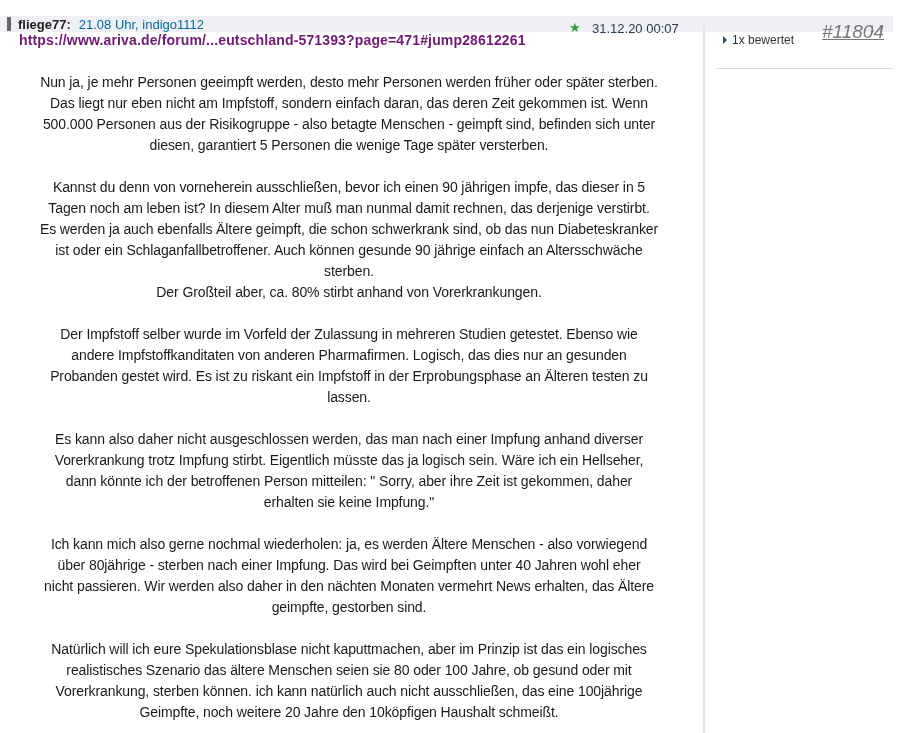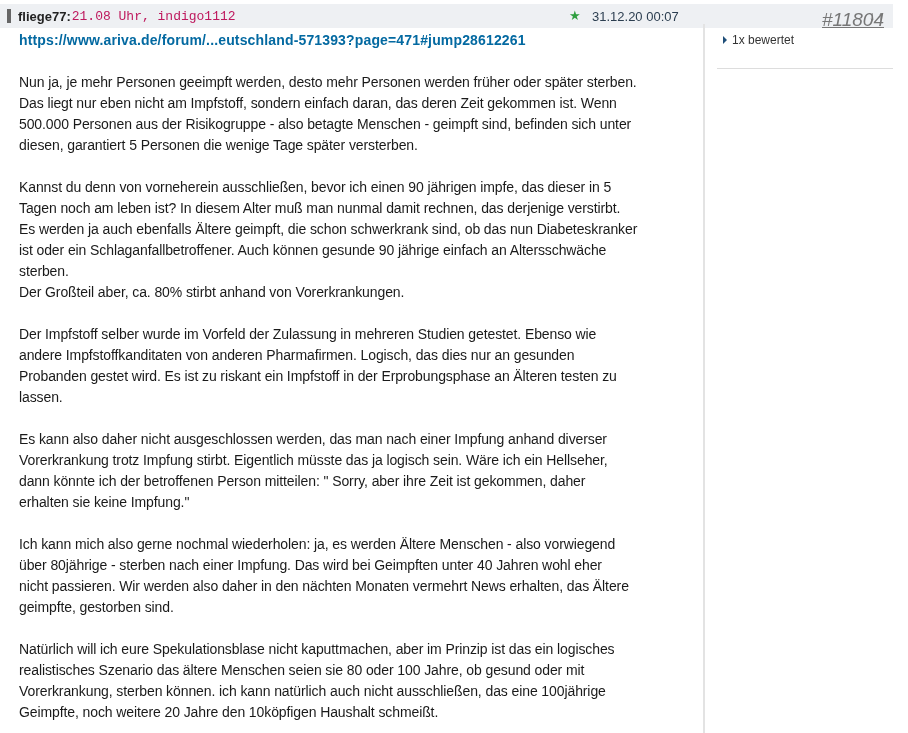--- a/index.html
+++ b/index.html
@@ -1,50 +1,50 @@
 <!DOCTYPE html>
 <html><head>
   <meta charset="utf-8">
   <style>
     html, body { margin: 0; padding: 0; background: #ffffff; }
     body {
       width: 908px; height: 733px; overflow: hidden; position: relative;
       font-family: "Liberation Sans", sans-serif; color: #222;
     }
     .post-header {
-      position: absolute; left: 0; top: 4px; width: 893px; height: 24px;
+      position: absolute; left: 0; top: 16px; width: 893px; height: 16px;
       background: #eef0f3; display: flex; align-items: center;
       font-size: 13px; color: #333;
     }
     .header-marker {
       width: 4px; height: 14px; background: #666; margin-left: 7px; margin-right: 7px;
     }
     .author { font-weight: bold; color: #222; }
-    .header-meta { margin-left: 1px; color: #be185d; font-family: Liberation Mono, monospace; }
+    .header-meta { margin-left: 8px; color: #0369a1; }
     .star-icon { position: absolute; left: 569px; top: 4px; color: #2e9e3f; font-size: 13px; }
     .post-date { position: absolute; left: 592px; top: 5px; color: #2c3e50; font-size: 13px; }
     .post-number {
       position: absolute; left: 822px; top: 5px; color: #777; font-style: italic;
       text-decoration: underline; font-size: 19px;
     }
     .nav-arrows { position: absolute; left: 869px; top: 4px; color: #777; font-size: 13px; letter-spacing: 2px; }
 
     .main {
       position: absolute; left: 0; top: 24px; width: 703px; height: 709px;
       border-right: 2px solid #e3e3e3;
     }
     .post-link {
-      position: absolute; left: 19px; top: 8px; font-weight: bold; color: #0369a1;
+      position: absolute; left: 19px; top: 8px; font-weight: bold; color: #701a75;
       font-size: 14px; text-decoration: none; letter-spacing: 0.15px;
     }
     .post-body {
       position: absolute; left: 19px; top: 48px; width: 660px;
       font-size: 14px; line-height: 21px; color: #1a1a1a; letter-spacing: -0.1px;
     }
-    .post-body p { margin: 0 0 21px 0; white-space: pre-line; }
+    .post-body p { margin: 0 0 21px 0; white-space: pre-line; text-align: center; }
 
     .sidebar { position: absolute; left: 717px; top: 24px; width: 176px; }
     .side-item {
       border-bottom: 1px solid #dddddd; padding: 8px 6px 8px 6px;
       font-size: 12px; line-height: 16px;
     }
     .side-item.rated { padding-top: 8px; padding-bottom: 20px; color: #333; }
     .tri-icon { display: inline-block; width: 0; height: 0; border-left: 4px solid #1f4e79;
       border-top: 4px solid transparent; border-bottom: 4px solid transparent; margin-right: 5px; vertical-align: 0px; }
     .side-link { font-weight: bold; color: #1f4e79; text-decoration: none; }

